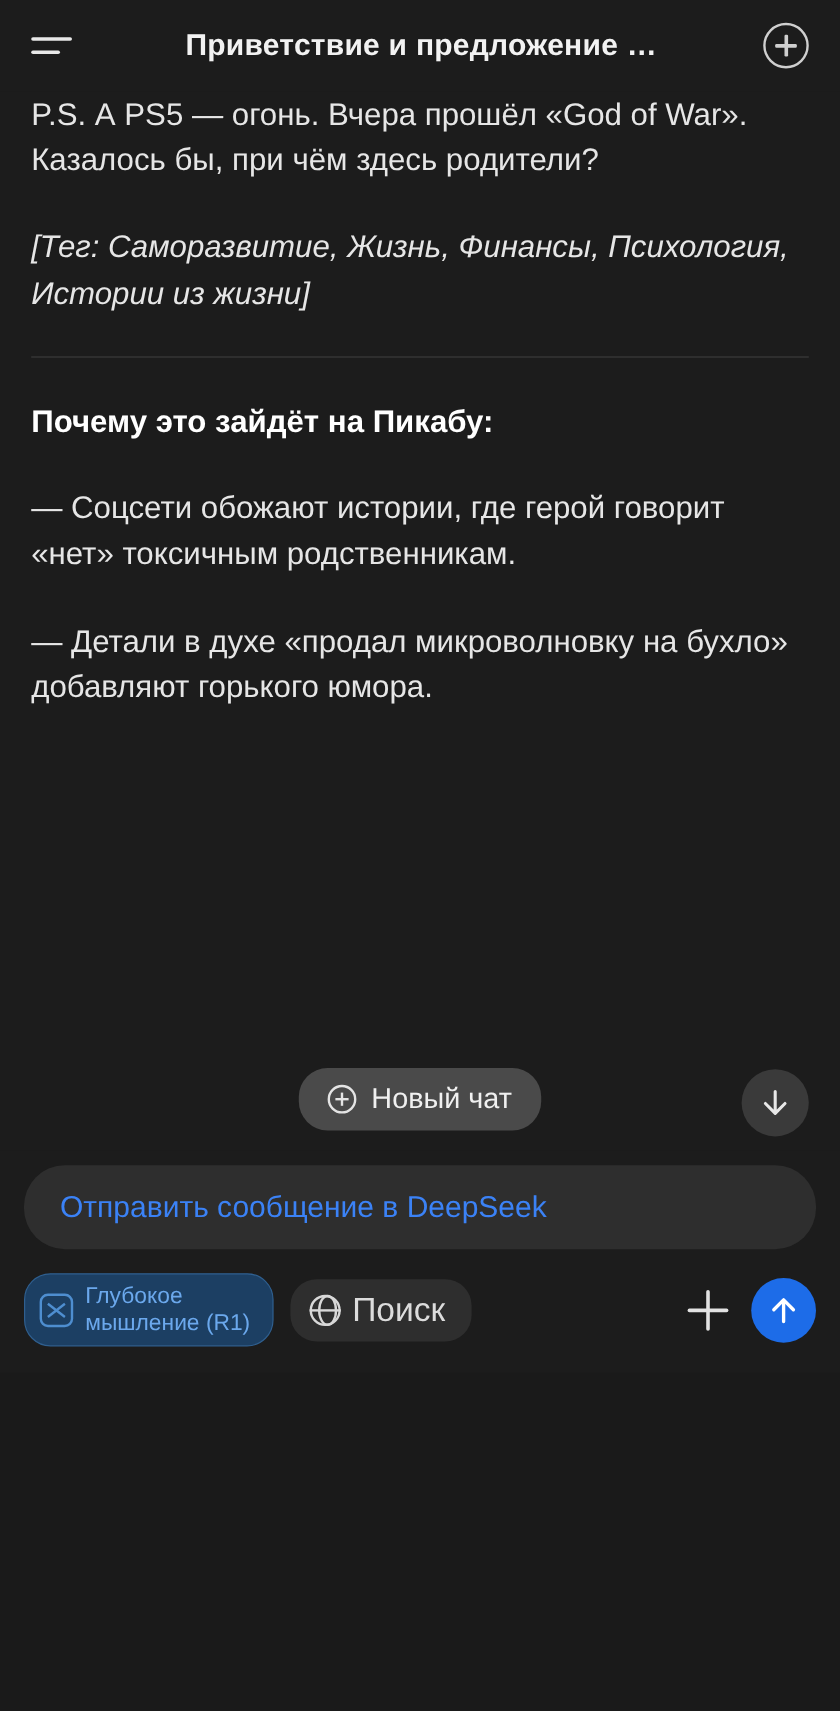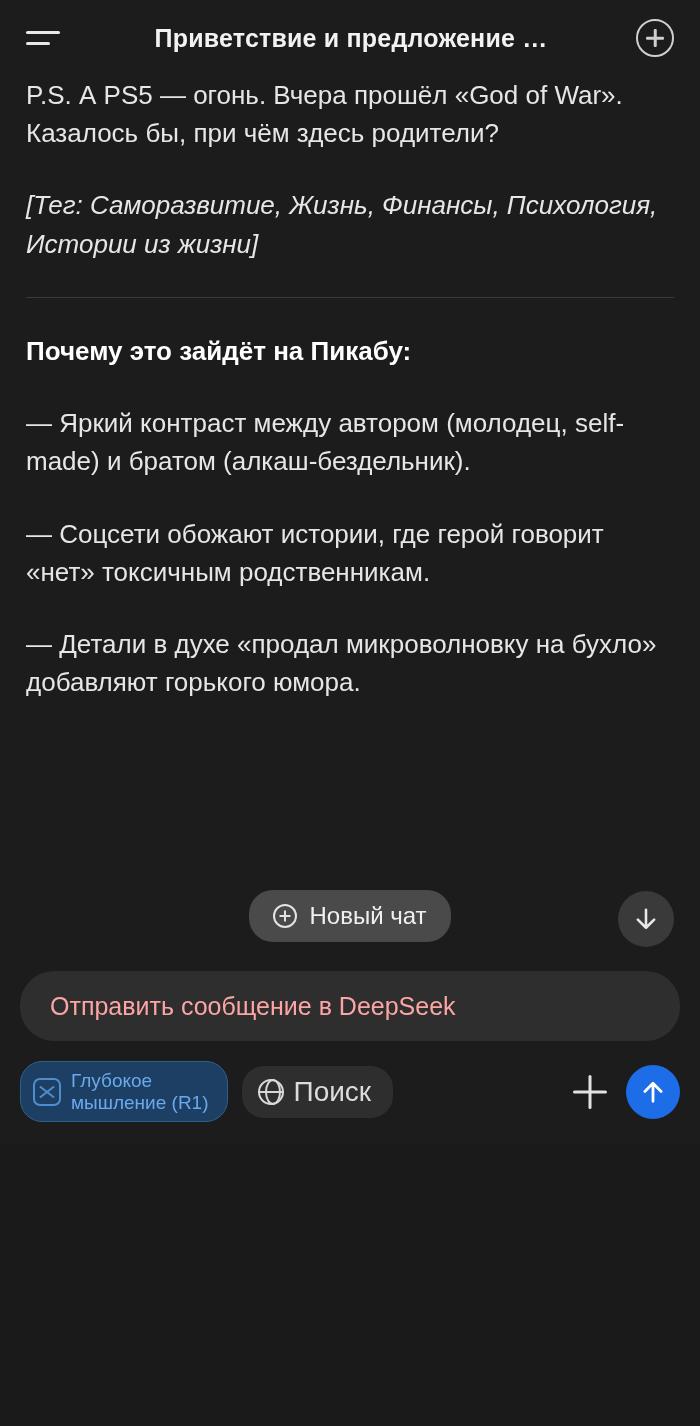--- a/index.html
+++ b/index.html
@@ -170,21 +170,21 @@
   .input-box {
     background: #2e2e2e;
     border-radius: 34px;
     height: 70px;
     display: flex;
     align-items: center;
     padding: 0 30px;
     cursor: text;
   }
   .input-box .placeholder {
-    color: #fca5a5;
+    color: #3b82f6;
     font-size: 25px;
   }
   .tools-row {
     display: flex;
     align-items: center;
     margin-top: 20px;
     gap: 14px;
   }
   .chip {
     display: inline-flex;
@@ -295,21 +295,20 @@
     <div class="msg">
 
       <p>P.S. А PS5 — огонь. Вчера прошёл «God of War». Казалось бы, при чём здесь родители?</p>
 
       <p class="italic">[Тег: Саморазвитие, Жизнь, Финансы, Психология, Истории из жизни]</p>
 
       <hr class="divider">
 
       <p class="strong">Почему это зайдёт на Пикабу:</p>
 
-      <p>— Яркий контраст между автором (молодец, self-made) и братом (алкаш-бездельник).</p>
       <p>— Соцсети обожают истории, где герой говорит «нет» токсичным родственникам.</p>
       <p>— Детали в духе «продал микроволновку на бухло» добавляют горького юмора.</p>
     </div>
 
     <div class="float-row">
       <div class="new-chat-pill">
         <span class="plus-small"></span>
         <span>Новый чат</span>
       </div>
       <div class="scroll-down-btn">

